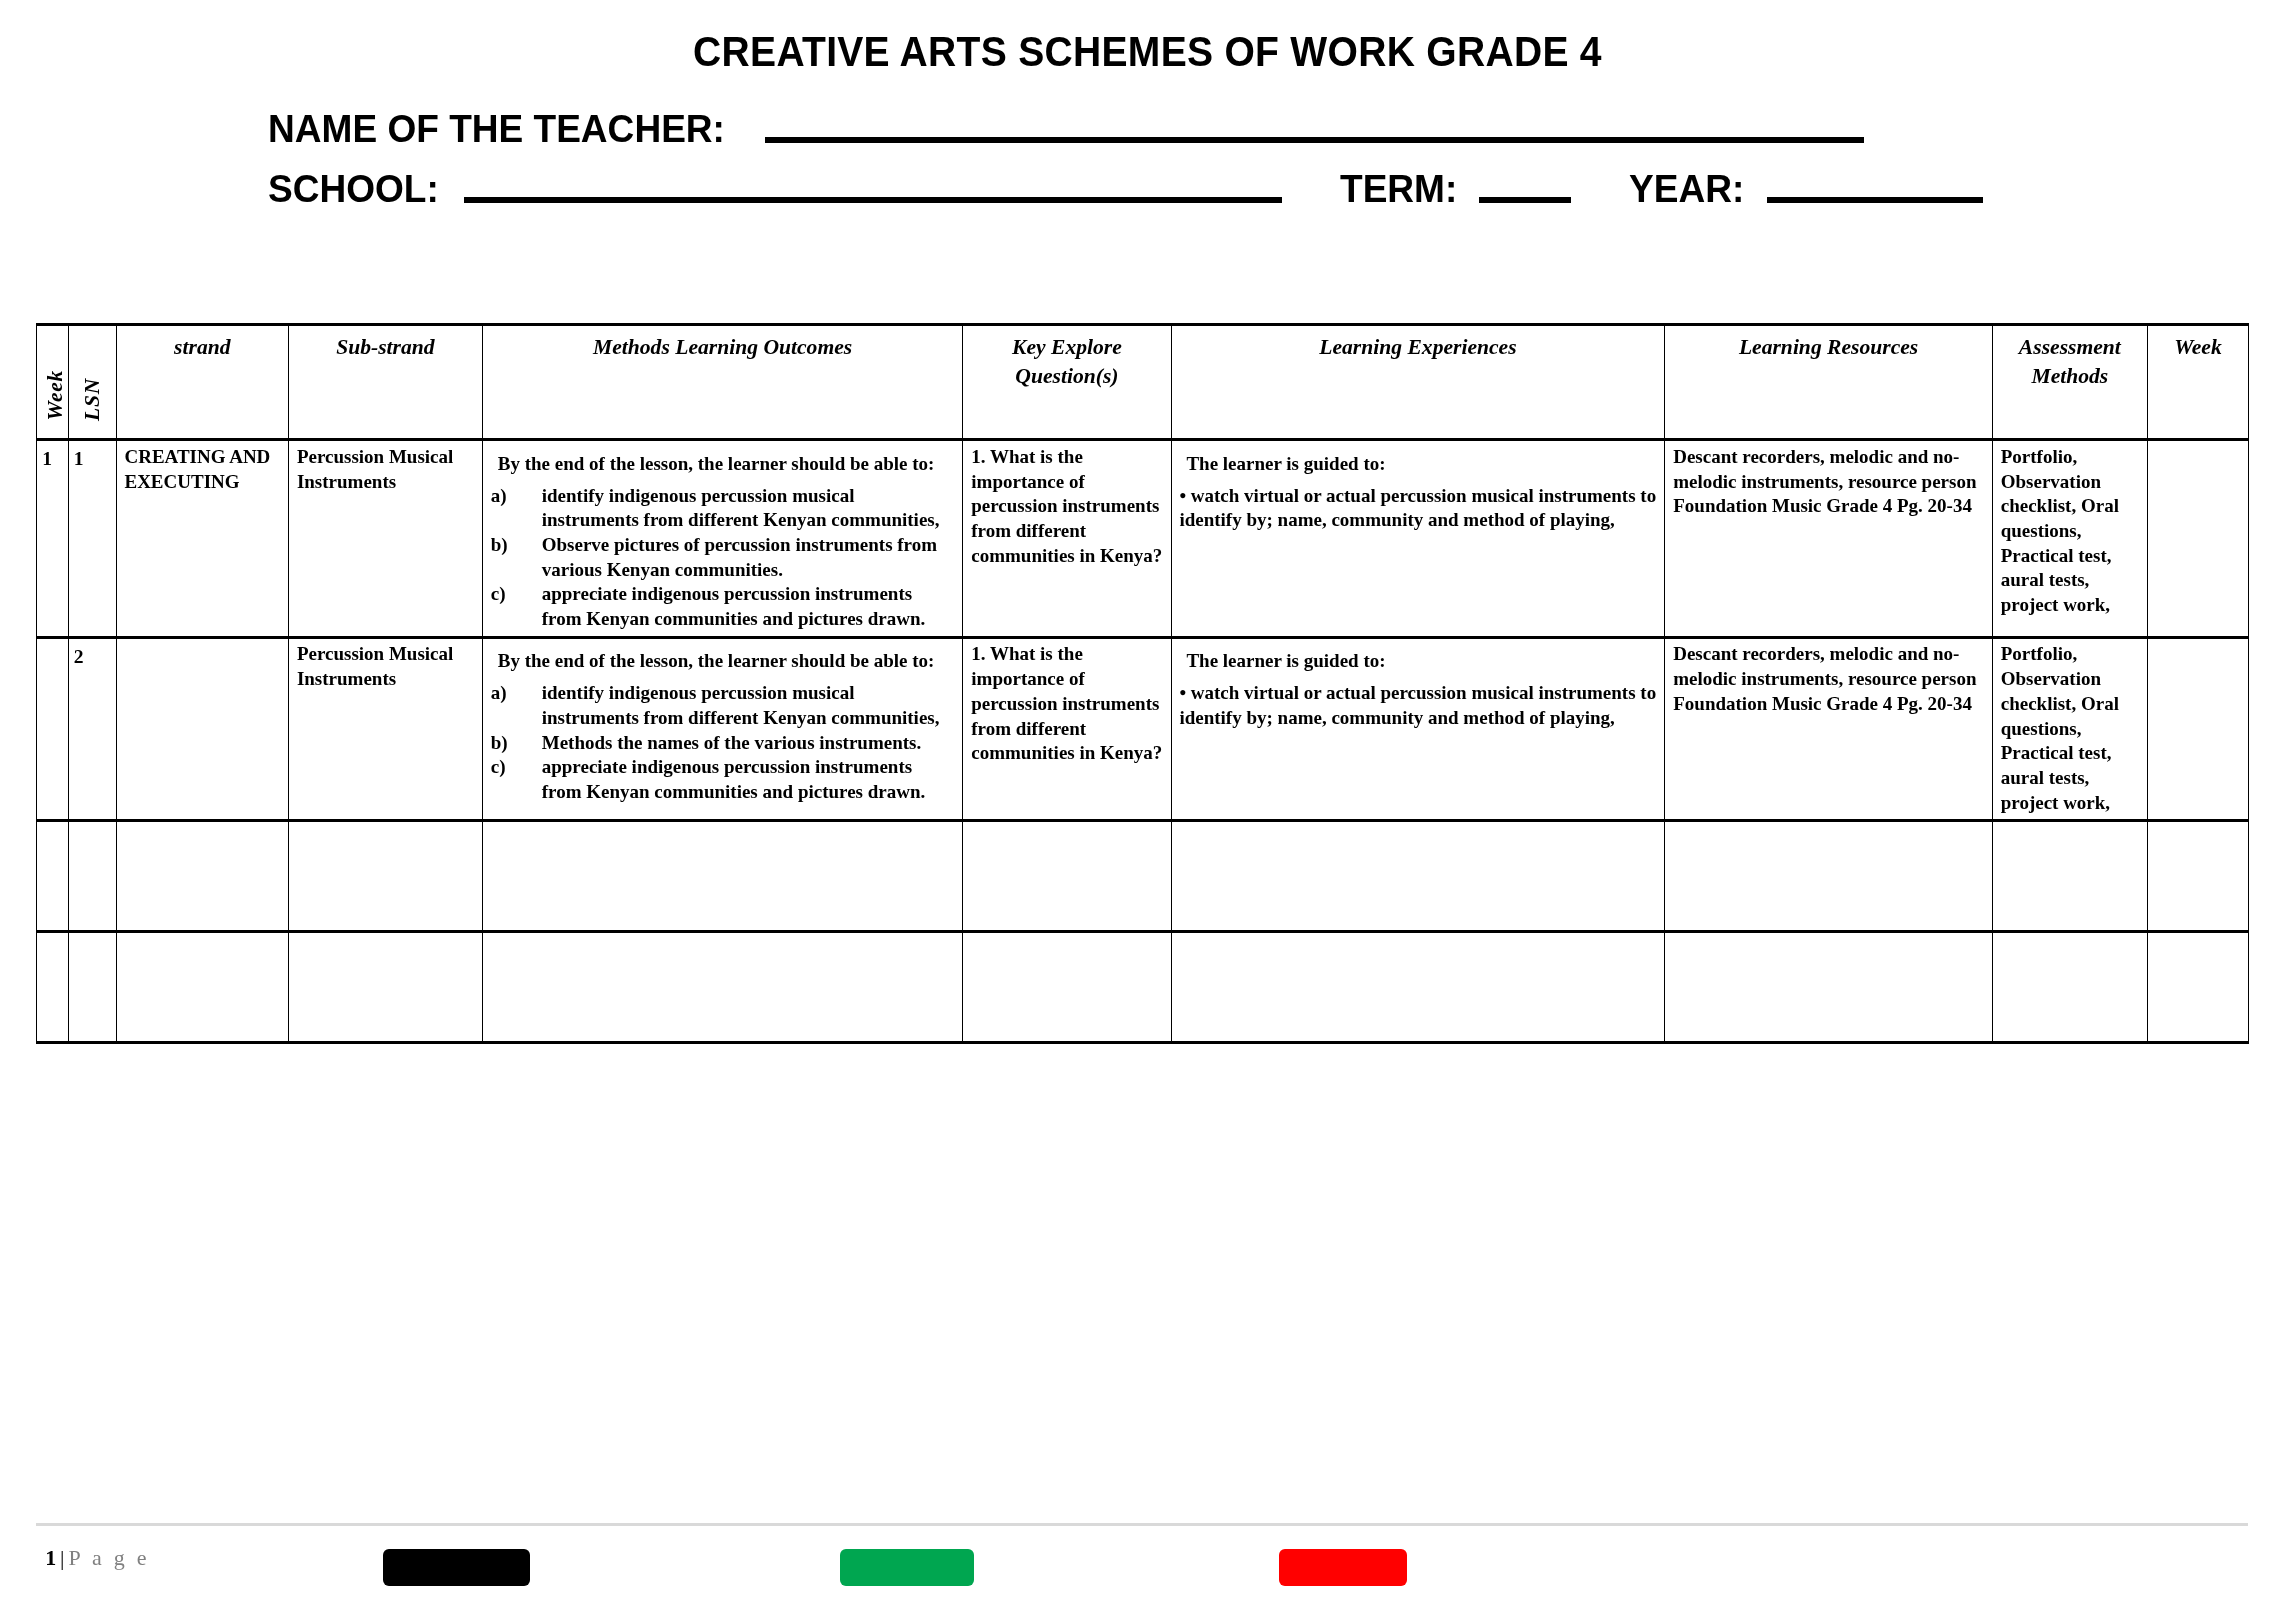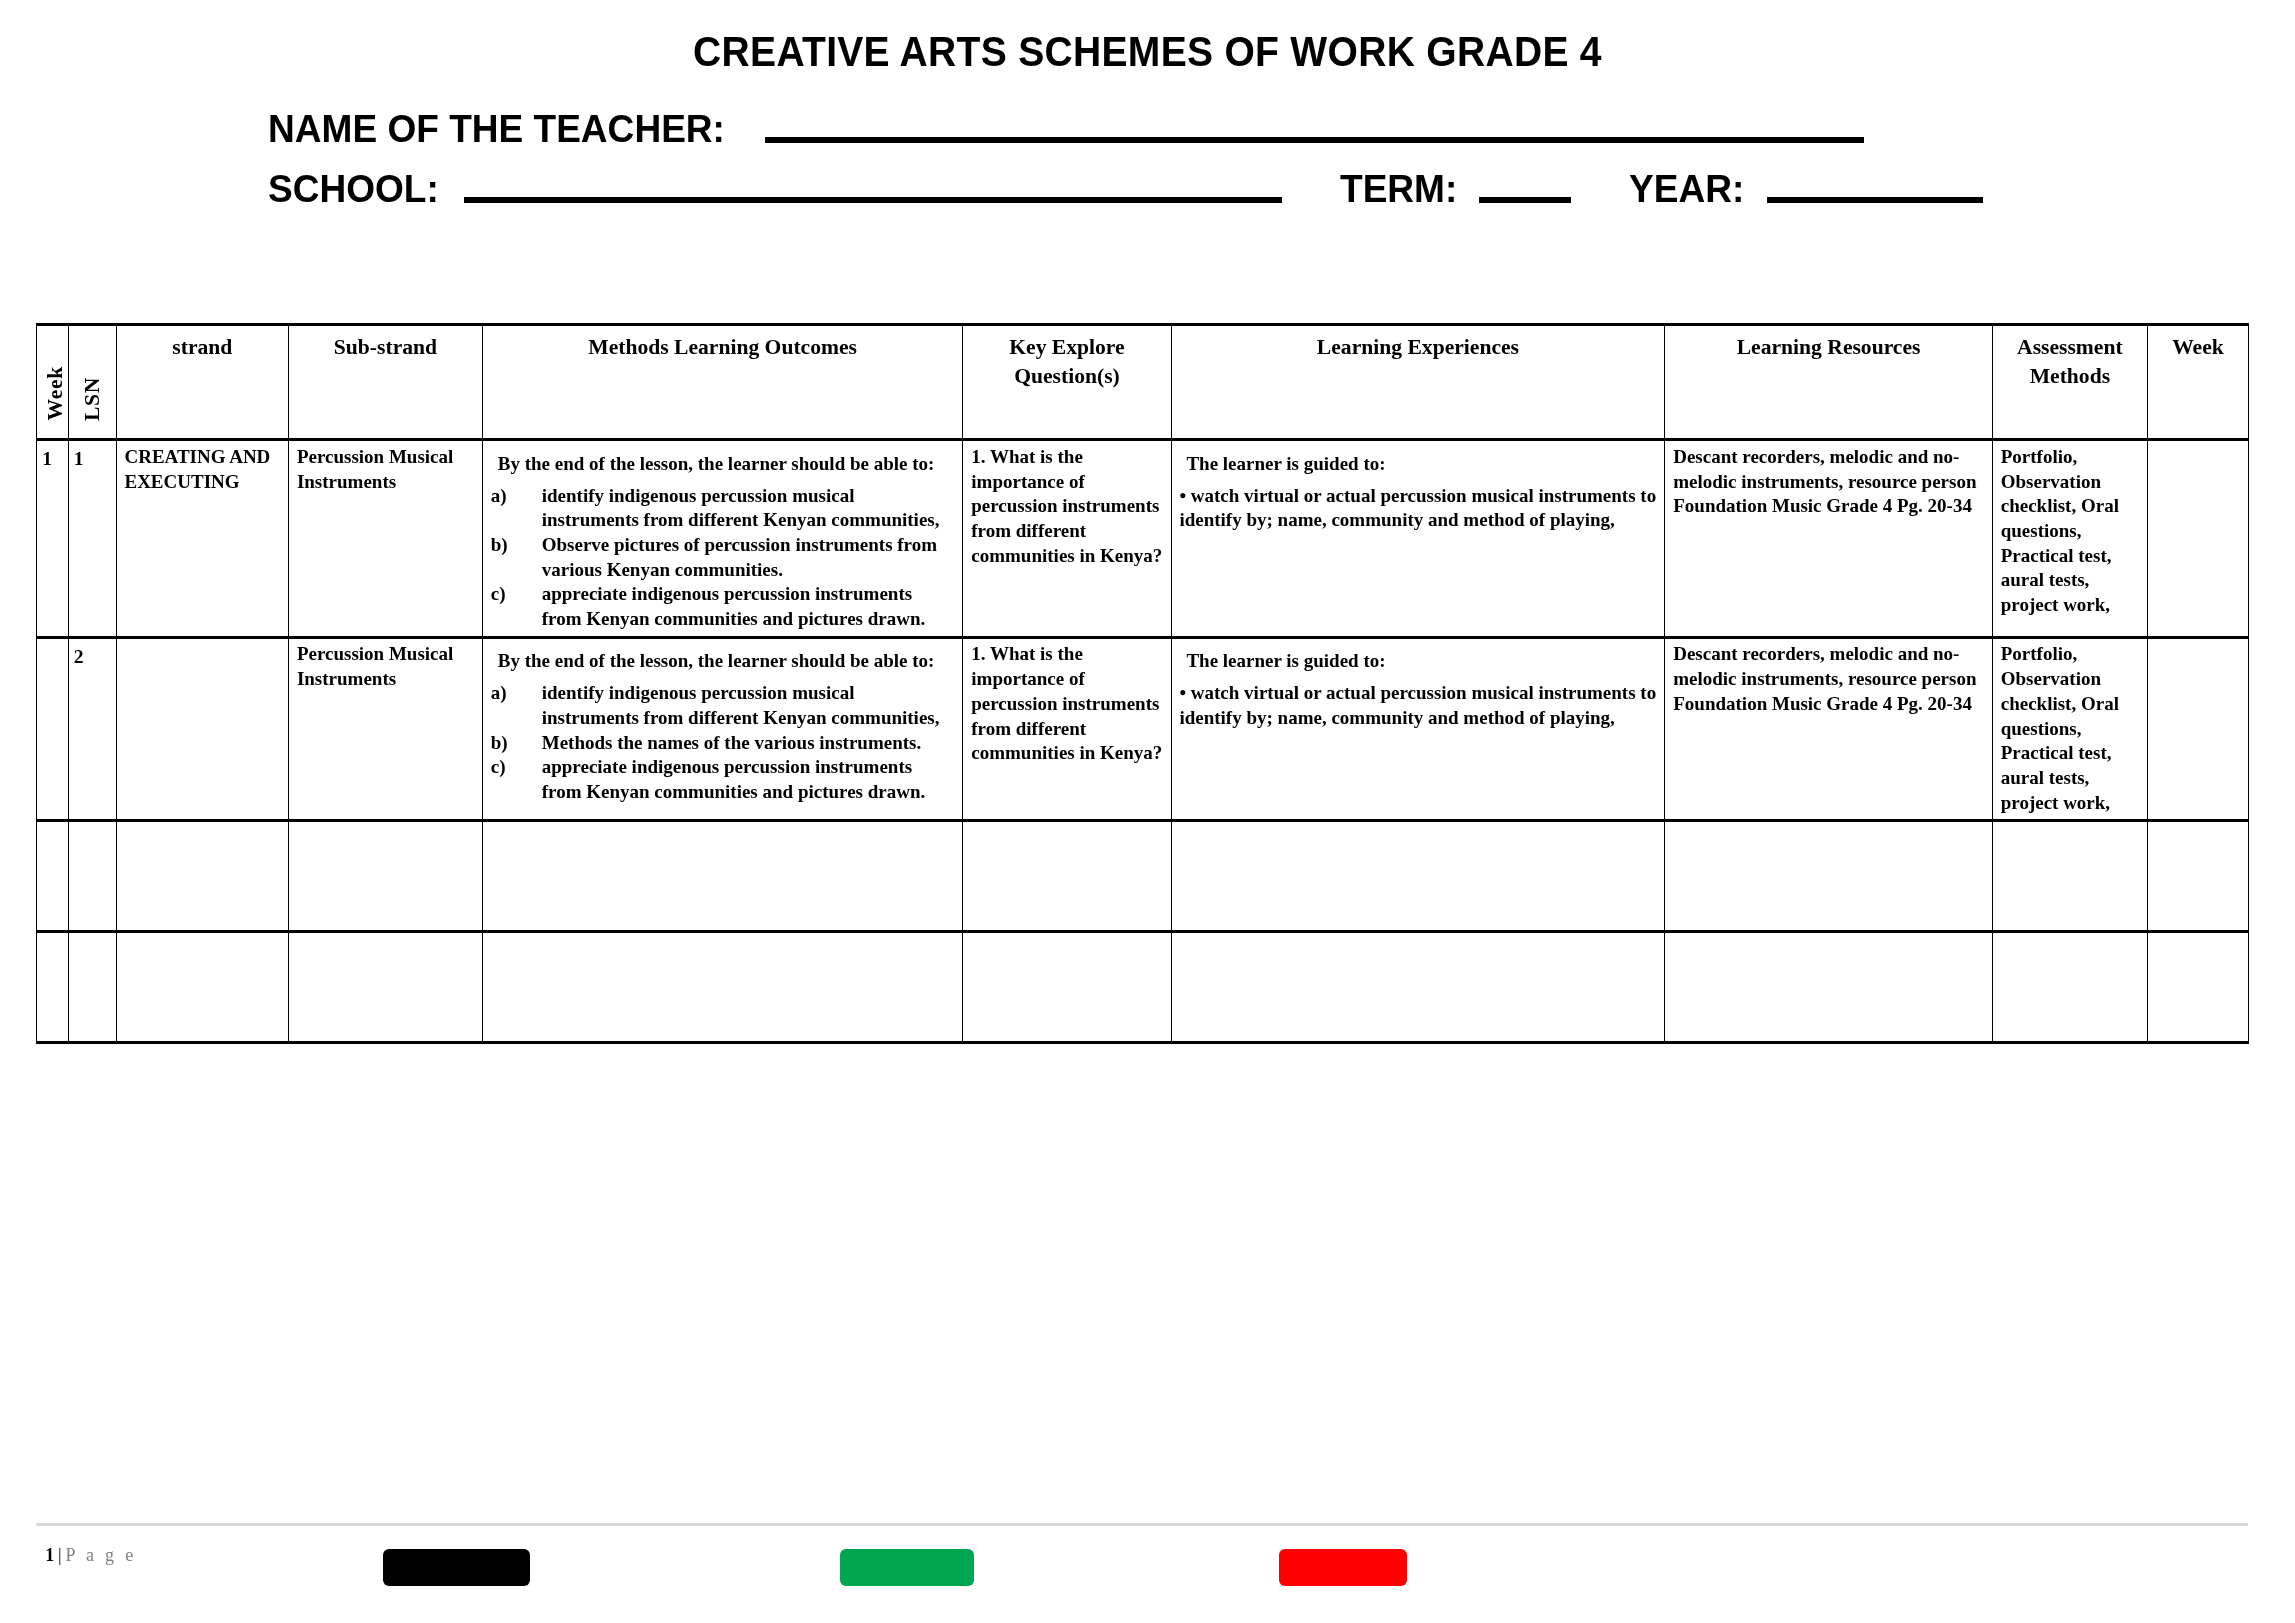--- a/index.html
+++ b/index.html
@@ -79,20 +79,21 @@
   table.sow thead th {
     border-top: 3.3px solid #000;
     border-bottom: 3.3px solid #000;
     font-weight: bold;
     font-size: 21.6px;
     text-align: center;
     line-height: 1.35;
     padding: 6.5px 3.9px;
     height: 115px;
     vertical-align: top;
+    font-style: italic;
   }
   table.sow thead th.rot {
     vertical-align: bottom;
     padding-bottom: 9.2px;
   }
   .rot-inner {
     writing-mode: vertical-rl;
     transform: rotate(180deg);
     display: inline-block;
     font-weight: bold;
@@ -153,21 +154,21 @@
     width: 2212px;
   }
   .footer-row {
     position: relative;
     height: 79px;
   }
   .page-num {
     position: absolute;
     left: 9.2px;
     top: 19.6px;
-    font-size: 18px;
+    font-size: 22px;
     white-space: nowrap;
   }
   .page-num .pn-digit { font-weight: bold; color: #000; }
   .page-num .pn-sep   { color: #000; margin: 0 3.9px; }
   .page-num .pn-word  { color: #808080; letter-spacing: 3.3px; }
 
   .color-bar {
     position: absolute;
     top: 23.6px;
     height: 37px;

